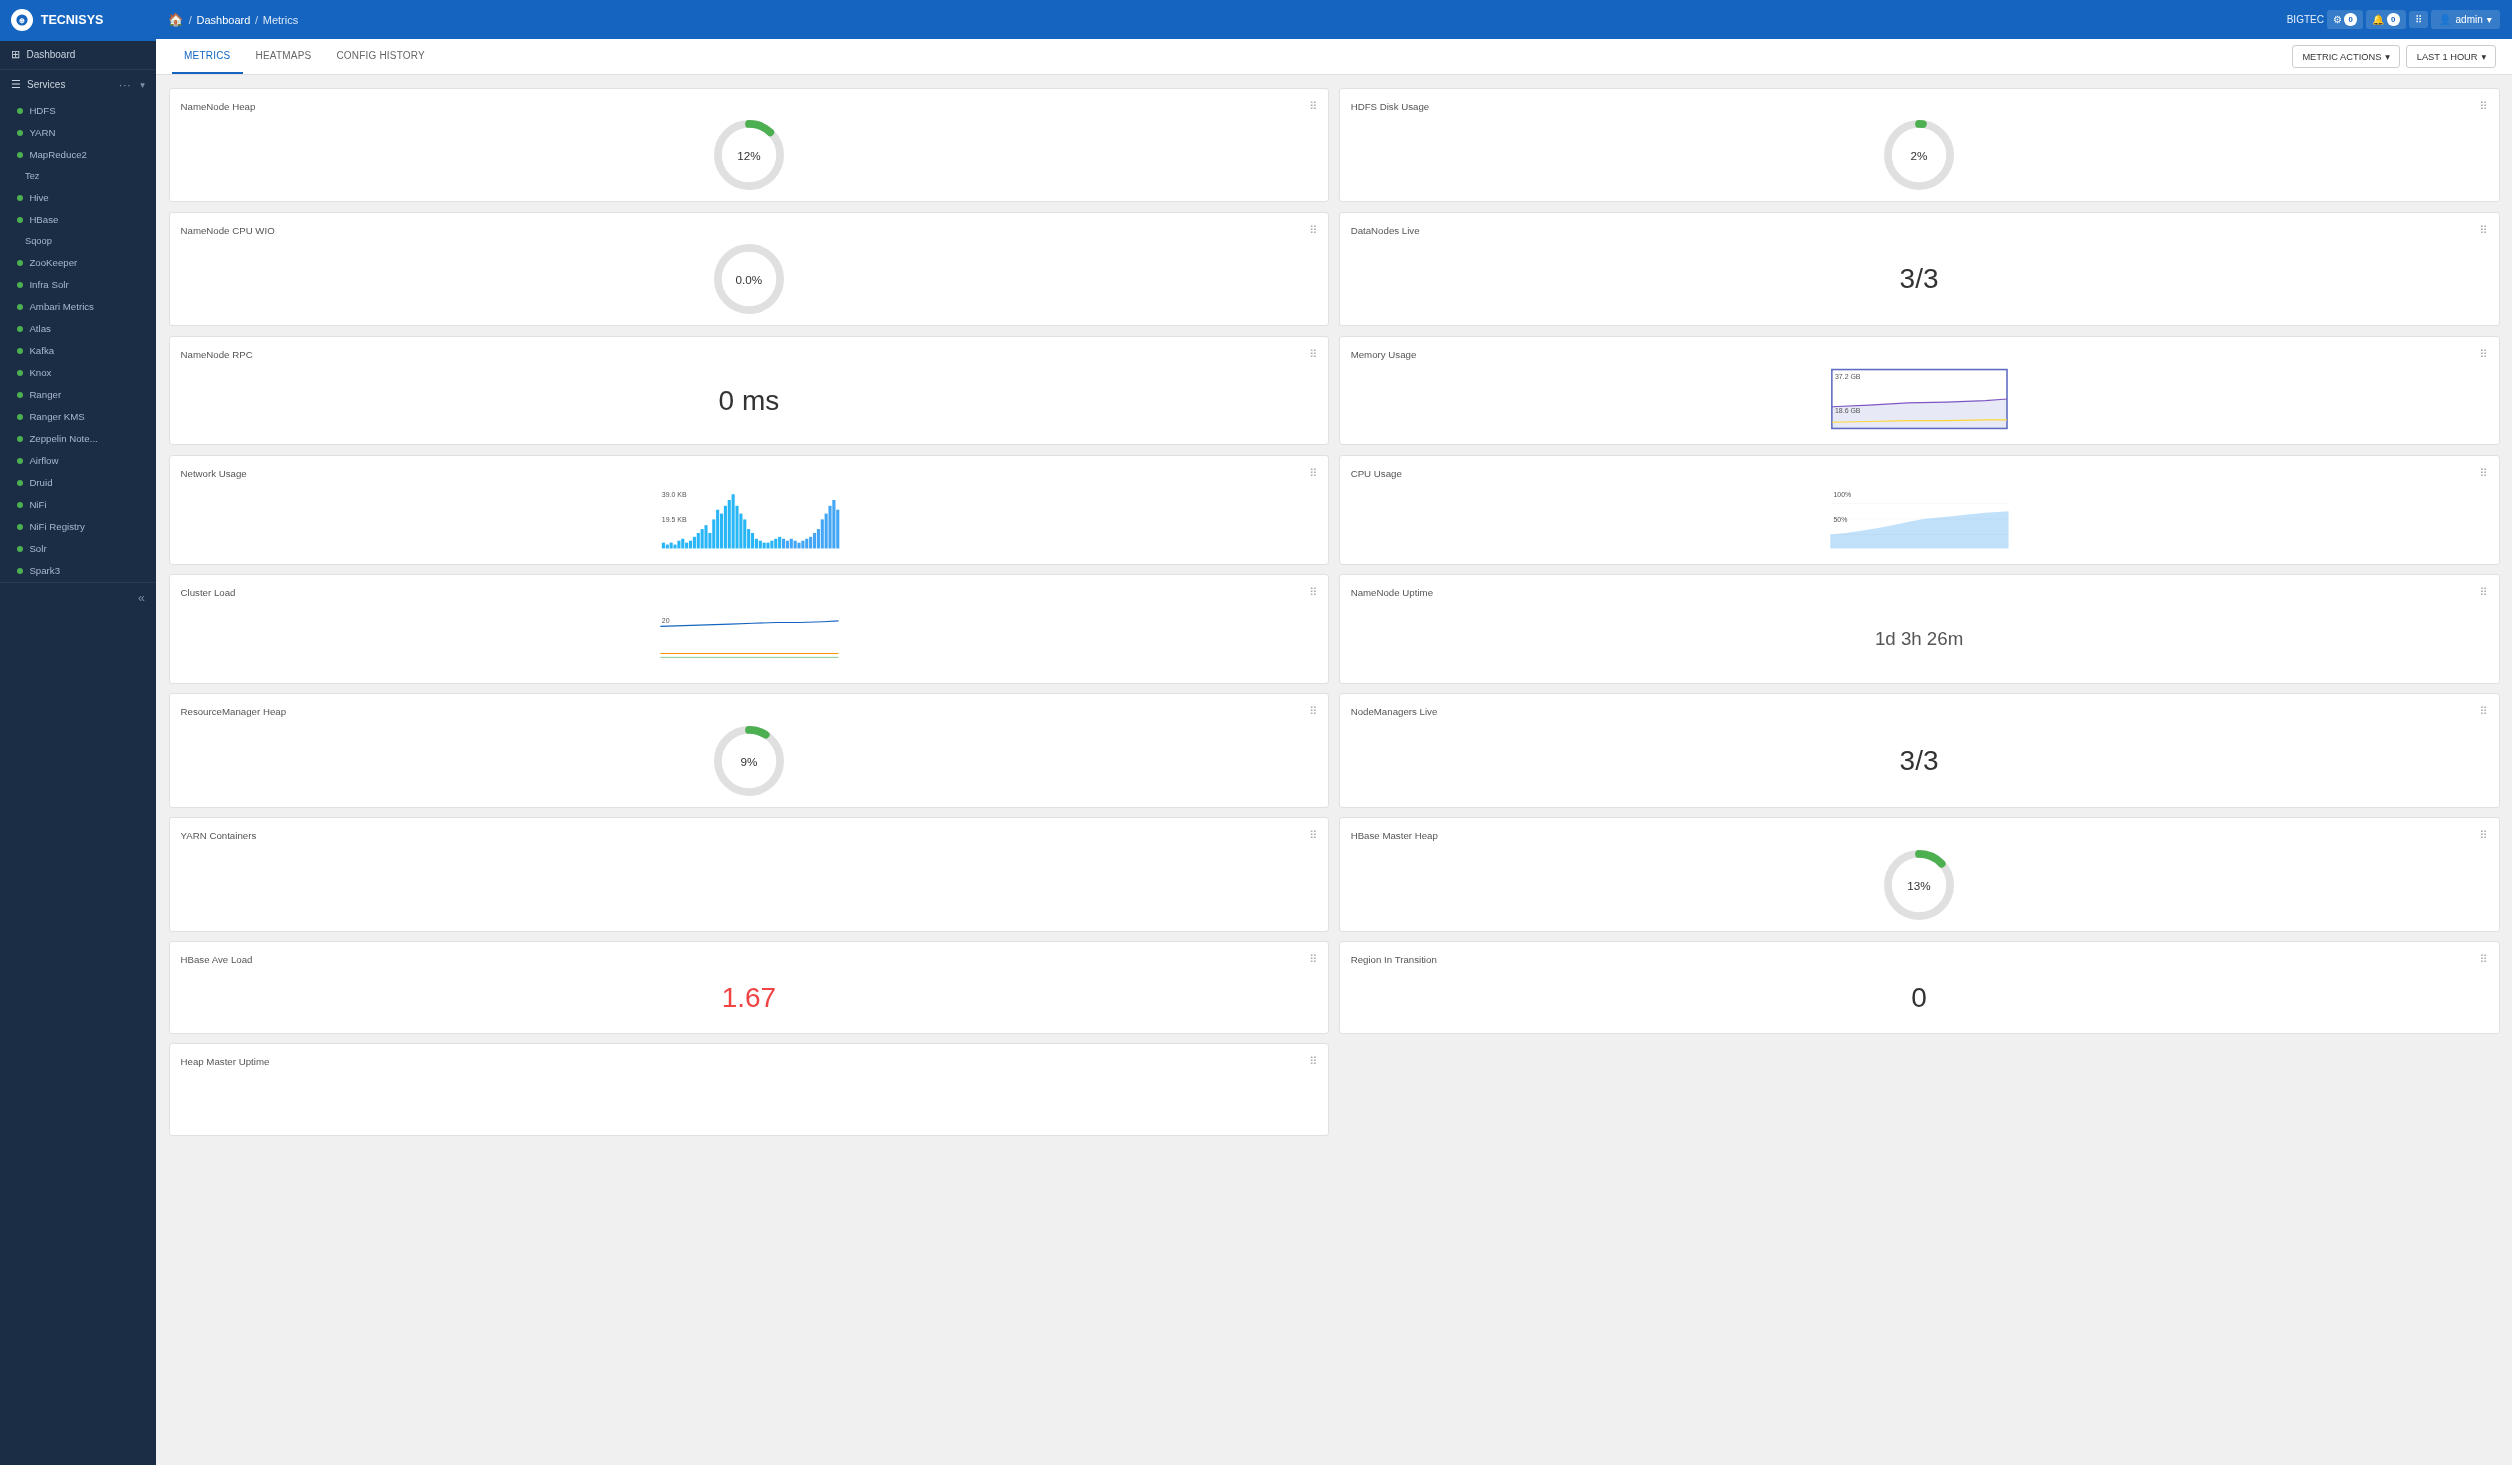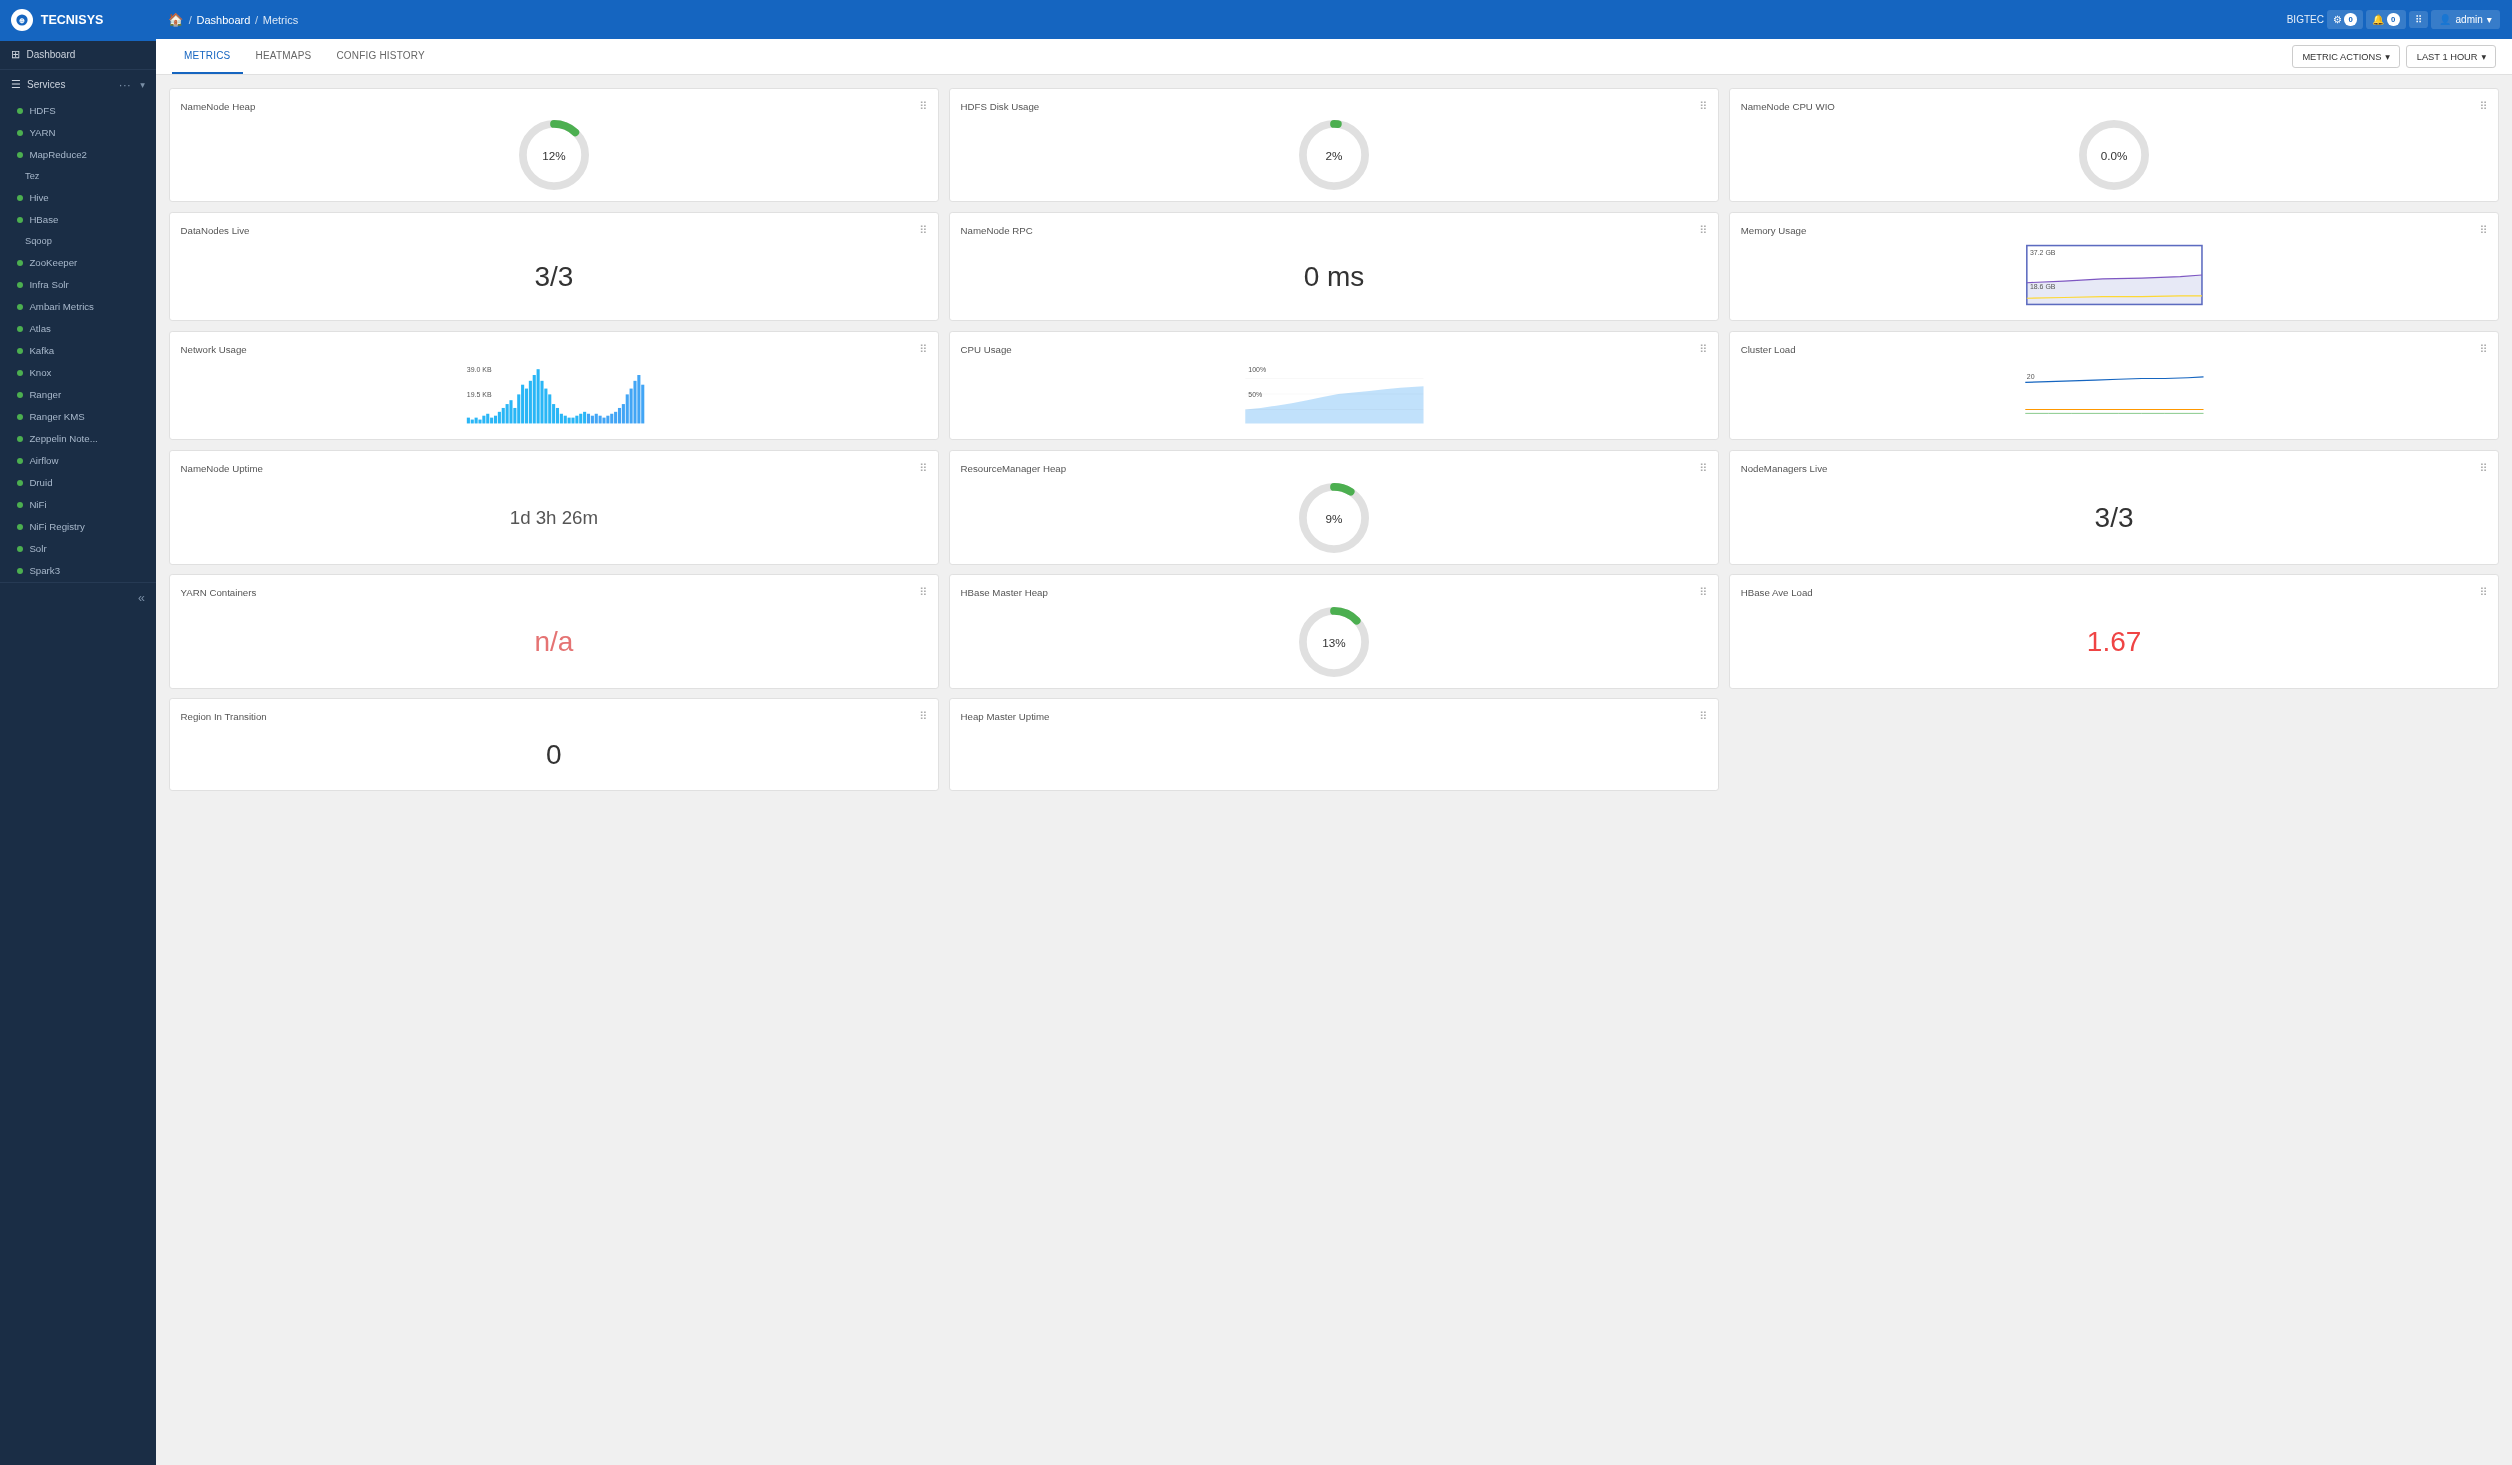--- a/index.html
+++ b/index.html
@@ -168,21 +168,21 @@
       cursor: pointer;
       display: flex; align-items: center; gap: 3.9px;
       color: #333;
     }
     .tab-action-btn + .tab-action-btn { margin-left: 6.2px; }
 
     
     #dashboard-grid {
       padding: 12.5px;
       display: grid;
-      grid-template-columns: repeat(3, 1fr);
+      grid-template-columns: repeat(2, 1fr);
       gap: 9.3px;
     }
 
     .metric-card {
       background: white;
       border-radius: 3.1px;
       border: 0.8px solid #e0e0e0;
       padding: 11px;
       display: flex;
       flex-direction: column;
@@ -603,23 +603,20 @@
           </div>
           <div class="metric-card-body">
             <div class="big-number" style="color: rgb(51, 51, 51); font-size: 28px;">3/3</div>
           </div>
         </div>
         <div class="metric-card">
           <div class="metric-card-header">
             <span class="metric-card-title">YARN Containers</span>
             <span class="metric-card-menu">⠿</span>
           </div>
-          <div class="metric-card-body">
-            <div class="big-number na" style="color: rgb(229, 115, 115); font-size: 28px;">n/a</div>
-          </div>
         </div>
         <div class="metric-card">
           <div class="metric-card-header">
             <span class="metric-card-title">HBase Master Heap</span>
             <span class="metric-card-menu">⠿</span>
           </div>
           <div class="metric-card-body">
             <div class="donut-container" style="position: relative; width: 70px; height: 70px;"><svg width="70" height="70" style="transform: rotate(-90deg);" viewBox="0 0 90 90">
                 <circle cx="45" cy="45" r="40" fill="none" stroke="#e0e0e0" stroke-width="10"></circle>
                 <circle cx="45" cy="45" r="40" fill="none" stroke="#4caf50" stroke-width="10" stroke-dasharray="32.67256359733385 251.32741228718345" stroke-linecap="round"></circle>

